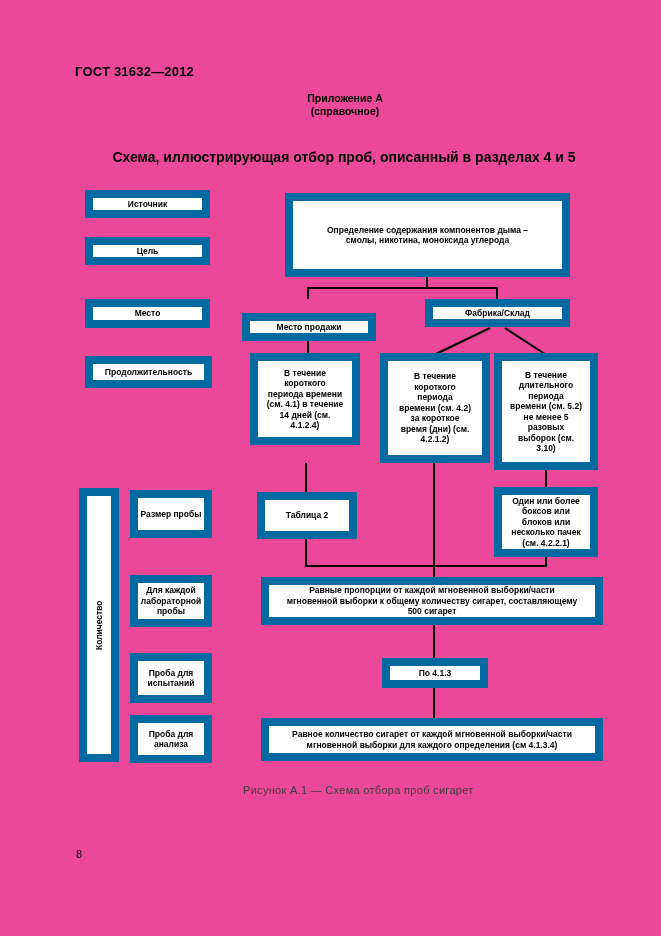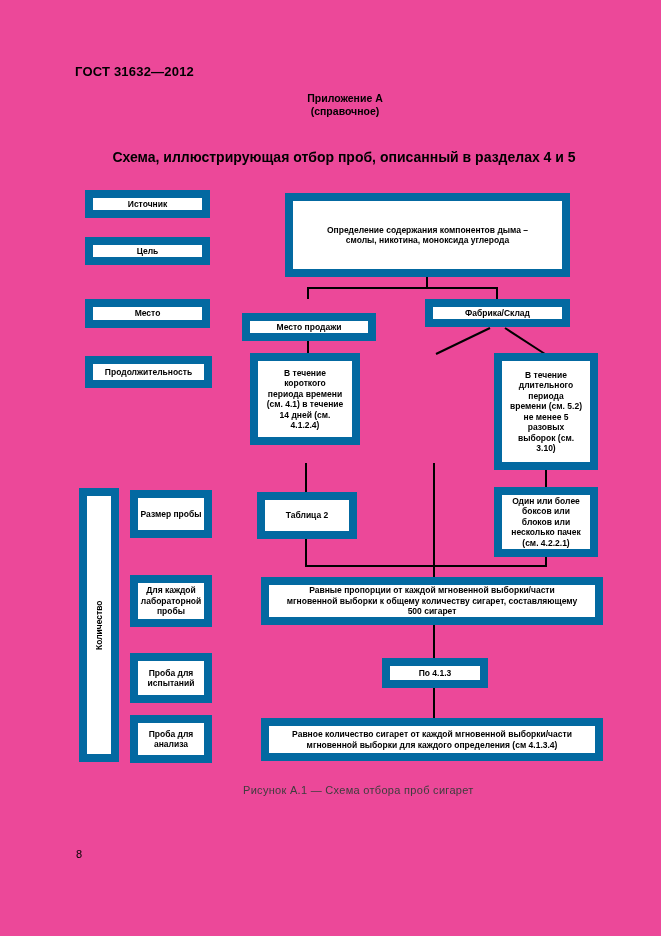--- a/index.html
+++ b/index.html
@@ -93,20 +93,21 @@
   <div class="box" id="lbl-lab">Для каждой лабораторной пробы</div>
   <div class="box" id="lbl-test">Проба для испытаний</div>
   <div class="box" id="lbl-analysis">Проба для анализа</div>
 
   <div class="box" id="bx-population">
     <div>Определение содержания компонентов дыма – смолы, никотина, моноксида углерода</div>
   </div>
   <div class="box" id="bx-sale">Место продажи</div>
   <div class="box" id="bx-factory">Фабрика/Склад</div>
   <div class="box" id="bx-dur1">В течение короткого периода времени (см. 4.1) в течение 14 дней (см. 4.1.2.4)</div>
+  <div class="box" id="bx-dur2">В течение короткого периода времени (см. 4.2) за короткое время (дни) (см. 4.2.1.2)</div>
   <div class="box" id="bx-dur3">В течение длительного периода времени (см. 5.2) не менее 5 разовых выборок (см. 3.10)</div>
   <div class="box" id="bx-table2">Таблица 2</div>
   <div class="box" id="bx-boxes">Один или более боксов или блоков или несколько пачек (см. 4.2.2.1)</div>
   <div class="box" id="bx-prop">Равные пропорции от каждой мгновенной выборки/части мгновенной выборки к общему количеству сигарет, составляющему 500 сигарет</div>
   <div class="box" id="bx-413">По 4.1.3</div>
   <div class="box" id="bx-equal">Равное количество сигарет от каждой мгновенной выборки/части мгновенной выборки для каждого определения (см 4.1.3.4)</div>
 
   <div class="figure-caption">Рисунок А.1 — Схема отбора проб сигарет</div>
   <div class="page-number">8</div>
 

